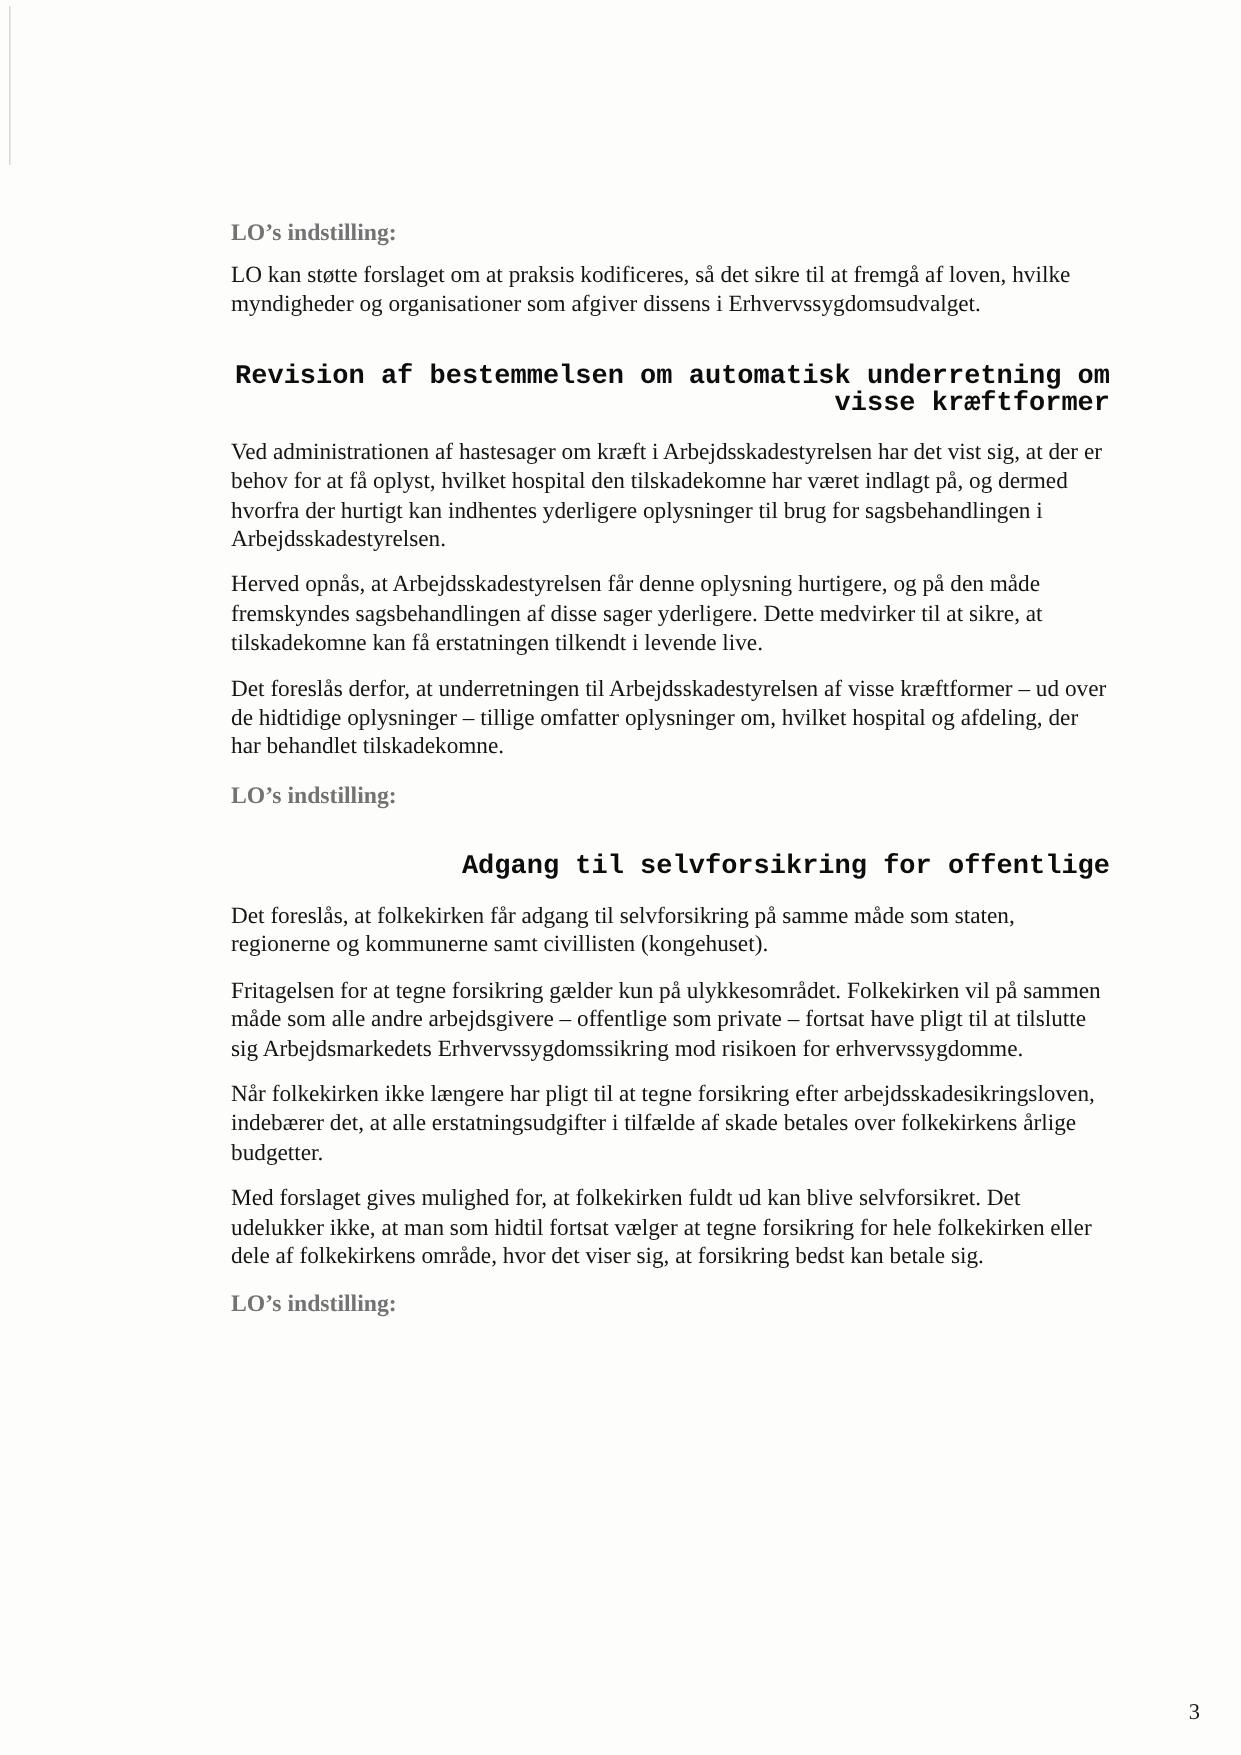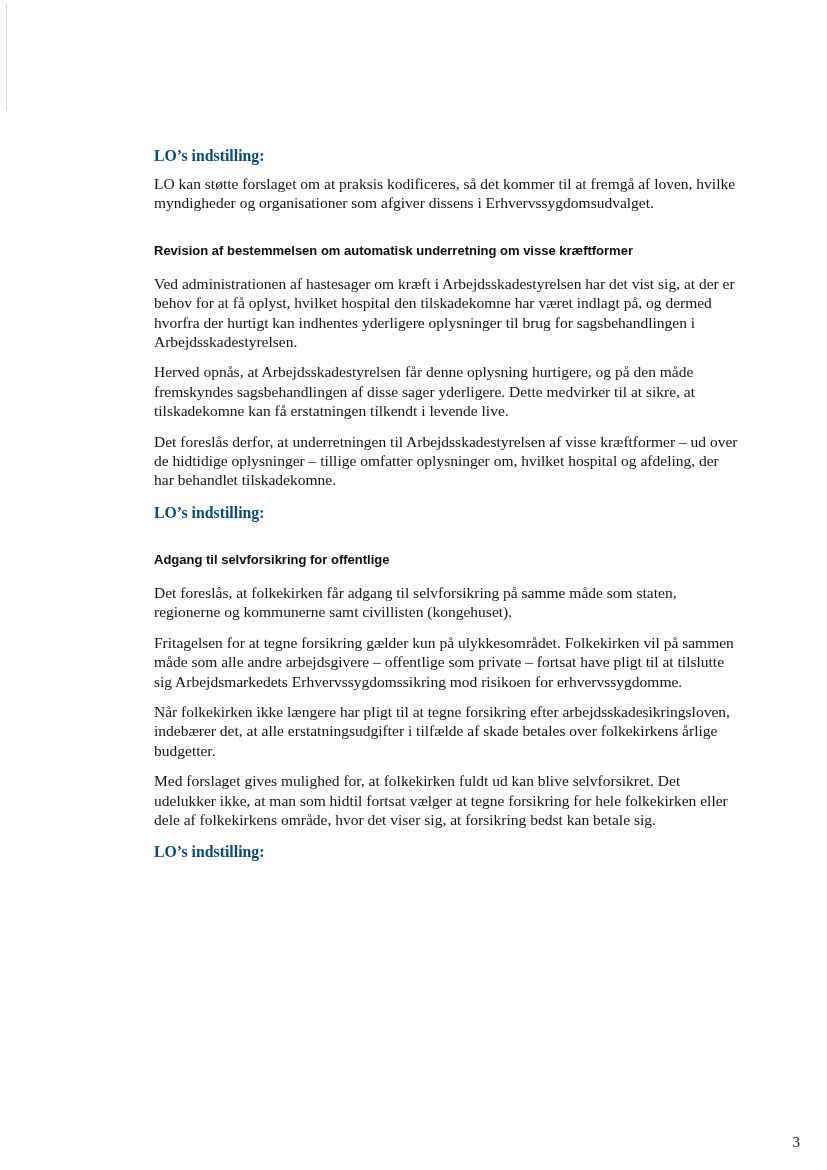--- a/index.html
+++ b/index.html
@@ -40,53 +40,54 @@
     margin: 0 0 11px 0;
     color: #151515;
     text-rendering: optimizeLegibility;
   }
   .h-serif {
     font-family: "Liberation Serif", serif;
     font-weight: bold;
     font-size: 15.8px;
     line-height: 19px;
     margin: 13px 0 9px 0;
-    color: #0c4a6e;
+    color: #737373;
   }
   .h-serif.first {
     margin-top: 0;
   }
   .h-sans {
-    font-family: Liberation Sans, sans-serif;
+    font-family: Liberation Mono, monospace;
     font-weight: bold;
-    font-size: 13px;
+    font-size: 18px;
     line-height: 18px;
     margin: 29px 0 14px 0;
     color: #0d0d0d;
+    text-align: right;
   }
   .page-number {
     position: absolute;
     right: 27px;
     bottom: 19px;
     font-family: "Liberation Serif", serif;
     font-size: 15px;
     color: #1a1a1a;
   }
 </style>
 </head>
 <body>
 
 <div class="page">
 
   <div class="scan-line"></div>
 
   <div class="content">
 
     <h3 class="h-serif first">LO’s indstilling:</h3>
-    <p>LO kan støtte forslaget om at praksis kodificeres, så det kommer til at fremgå af loven, hvilke myndigheder og organisationer som afgiver dissens i Erhvervssygdomsudvalget.</p>
+    <p>LO kan støtte forslaget om at praksis kodificeres, så det sikre til at fremgå af loven, hvilke myndigheder og organisationer som afgiver dissens i Erhvervssygdomsudvalget.</p>
 
     <h2 class="h-sans">Revision af bestemmelsen om automatisk underretning om visse kræftformer</h2>
     <p>Ved administrationen af hastesager om kræft i Arbejdsskadestyrelsen har det vist sig, at der er behov for at få oplyst, hvilket hospital den tilskadekomne har været indlagt på, og dermed hvorfra der hurtigt kan indhentes yderligere oplysninger til brug for sagsbehandlingen i Arbejdsskadestyrelsen.</p>
     <p>Herved opnås, at Arbejdsskadestyrelsen får denne oplysning hurtigere, og på den måde fremskyndes sagsbehandlingen af disse sager yderligere. Dette medvirker til at sikre, at tilskadekomne kan få erstatningen tilkendt i levende live.</p>
     <p>Det foreslås derfor, at underretningen til Arbejdsskadestyrelsen af visse kræftformer – ud over de hidtidige oplysninger – tillige omfatter oplysninger om, hvilket hospital og afdeling, der har behandlet tilskadekomne.</p>
 
     <h3 class="h-serif">LO’s indstilling:</h3>
 
     <h2 class="h-sans">Adgang til selvforsikring for offentlige</h2>
     <p>Det foreslås, at folkekirken får adgang til selvforsikring på samme måde som staten, regionerne og kommunerne samt civillisten (kongehuset).</p>

